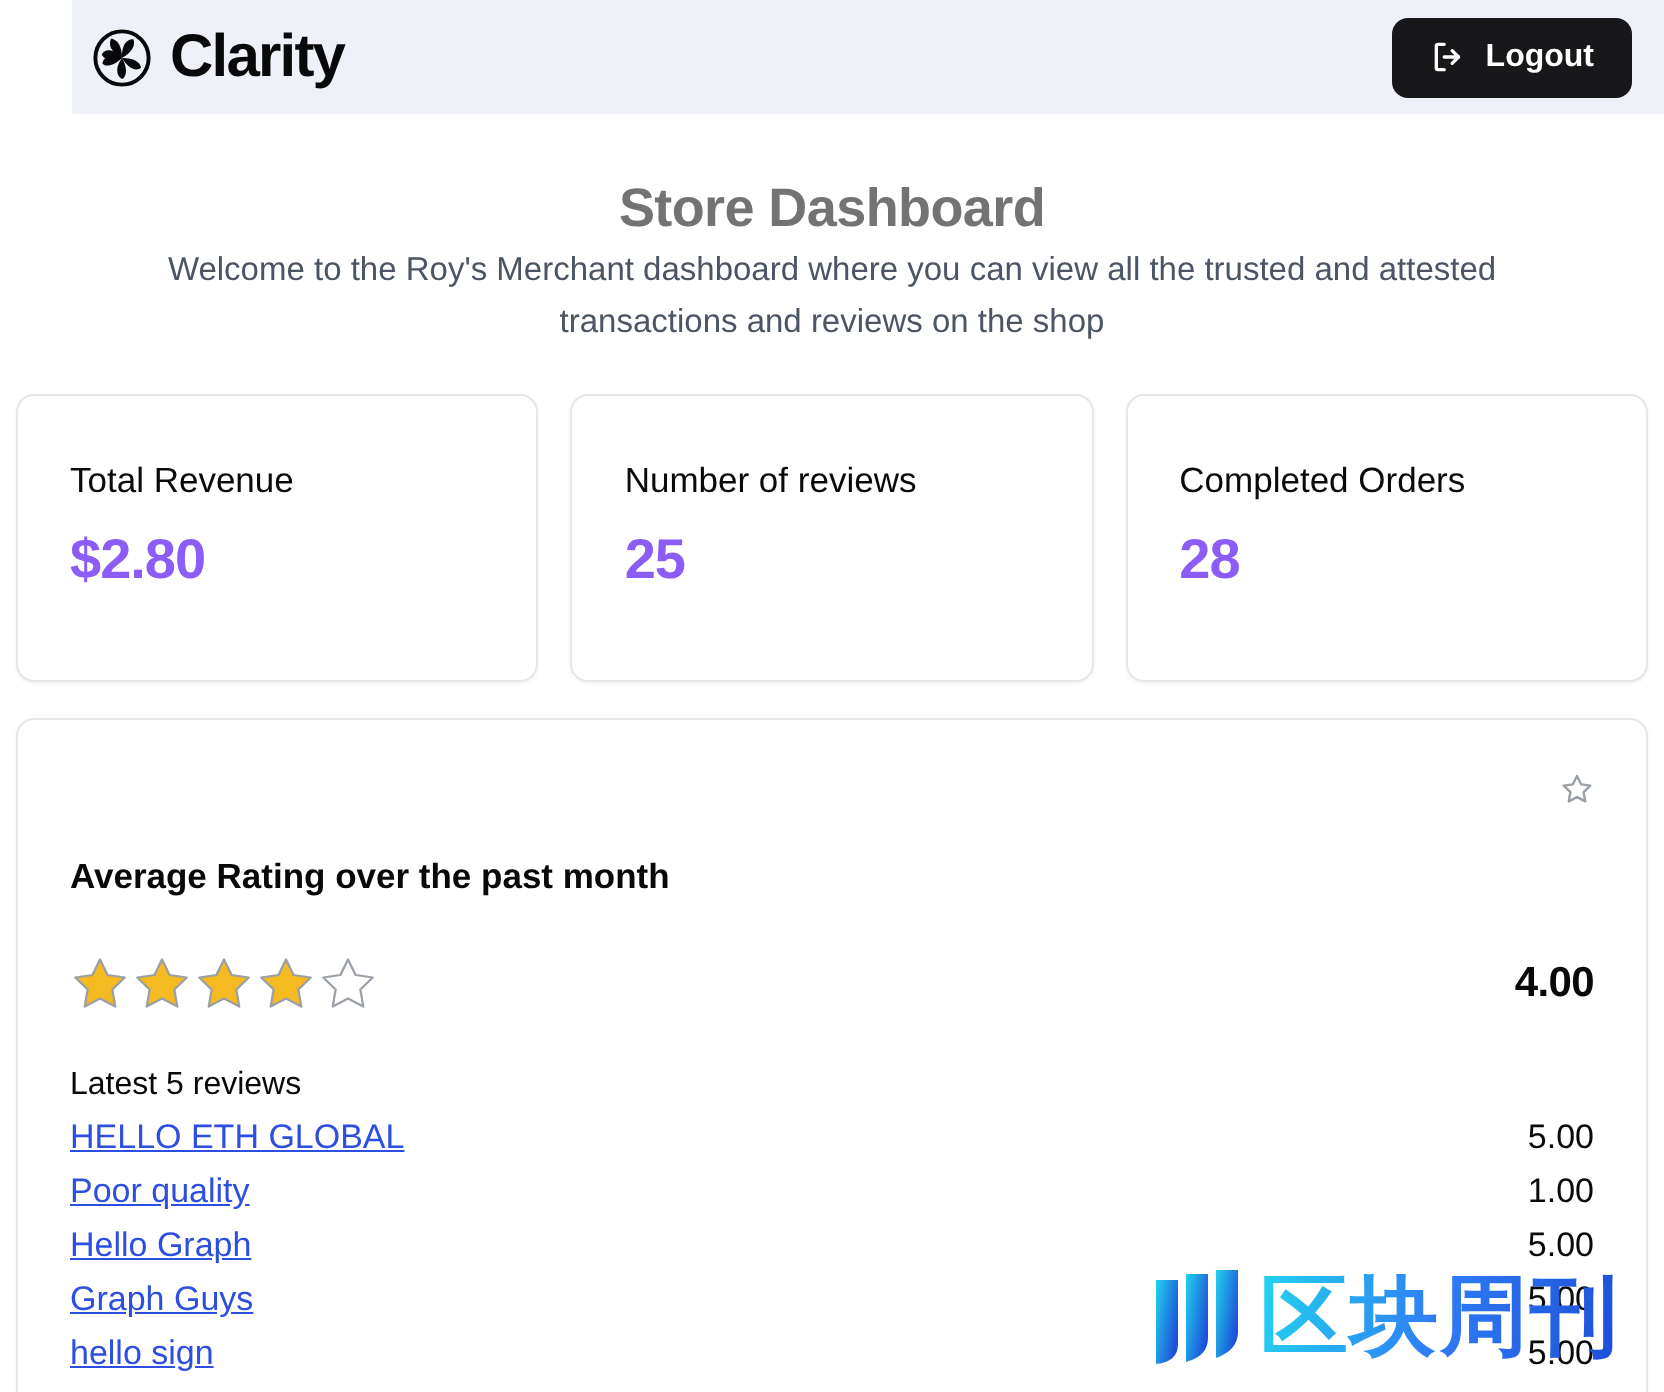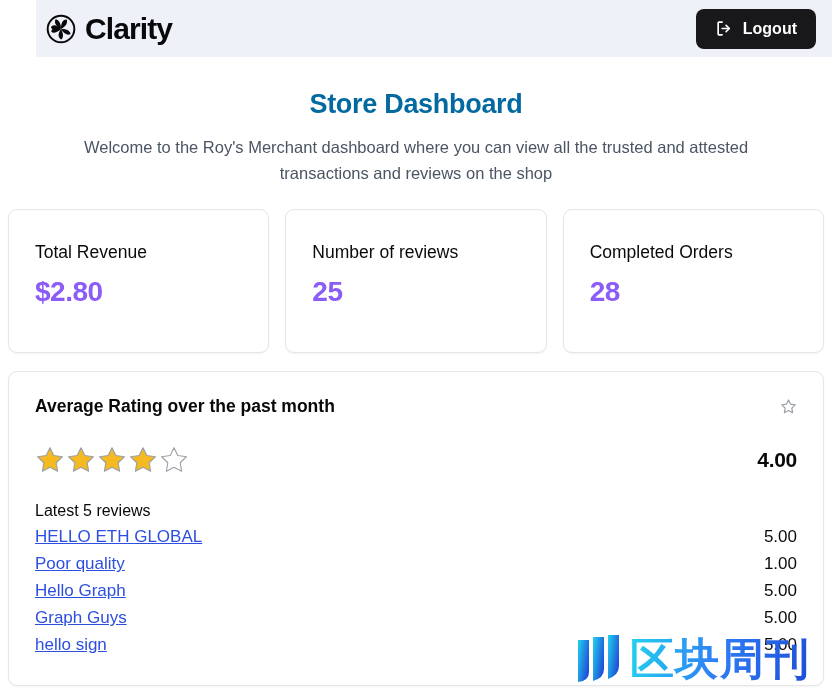--- a/index.html
+++ b/index.html
@@ -49,25 +49,25 @@
     font-weight: bold;
     cursor: pointer;
   }
   .logout-icon { width: 19px; height: 19px; display: block; flex: none; }
 
   
   .page-head { padding: 32px 36px 0; text-align: center; }
   .page-title {
     font-size: 27px;
     font-weight: bold;
-    color: #0369a1;
+    color: #737373;
     letter-spacing: -0.3px;
   }
   .page-sub {
-    margin: 15px auto 0;
+    margin: 3px auto 0;
     max-width: 720px;
     font-size: 16.5px;
     line-height: 1.55;
     color: #4b5563;
   }
 
   
   .stats {
     display: grid;
     grid-template-columns: 1fr 1fr 1fr;
@@ -100,20 +100,21 @@
   }
   .panel-head {
     display: flex;
     align-items: flex-start;
     justify-content: space-between;
   }
   .panel-title {
     font-size: 17.5px;
     font-weight: bold;
     color: #09090b;
+    margin-top: 44px;
   }
   .star-outline-icon { width: 17px; height: 17px; display: block; margin-top: 2px; }
 
   .rating-row {
     display: flex;
     align-items: center;
     justify-content: space-between;
     margin-top: 28px;
   }
   .stars { display: flex; gap: 1px; }

